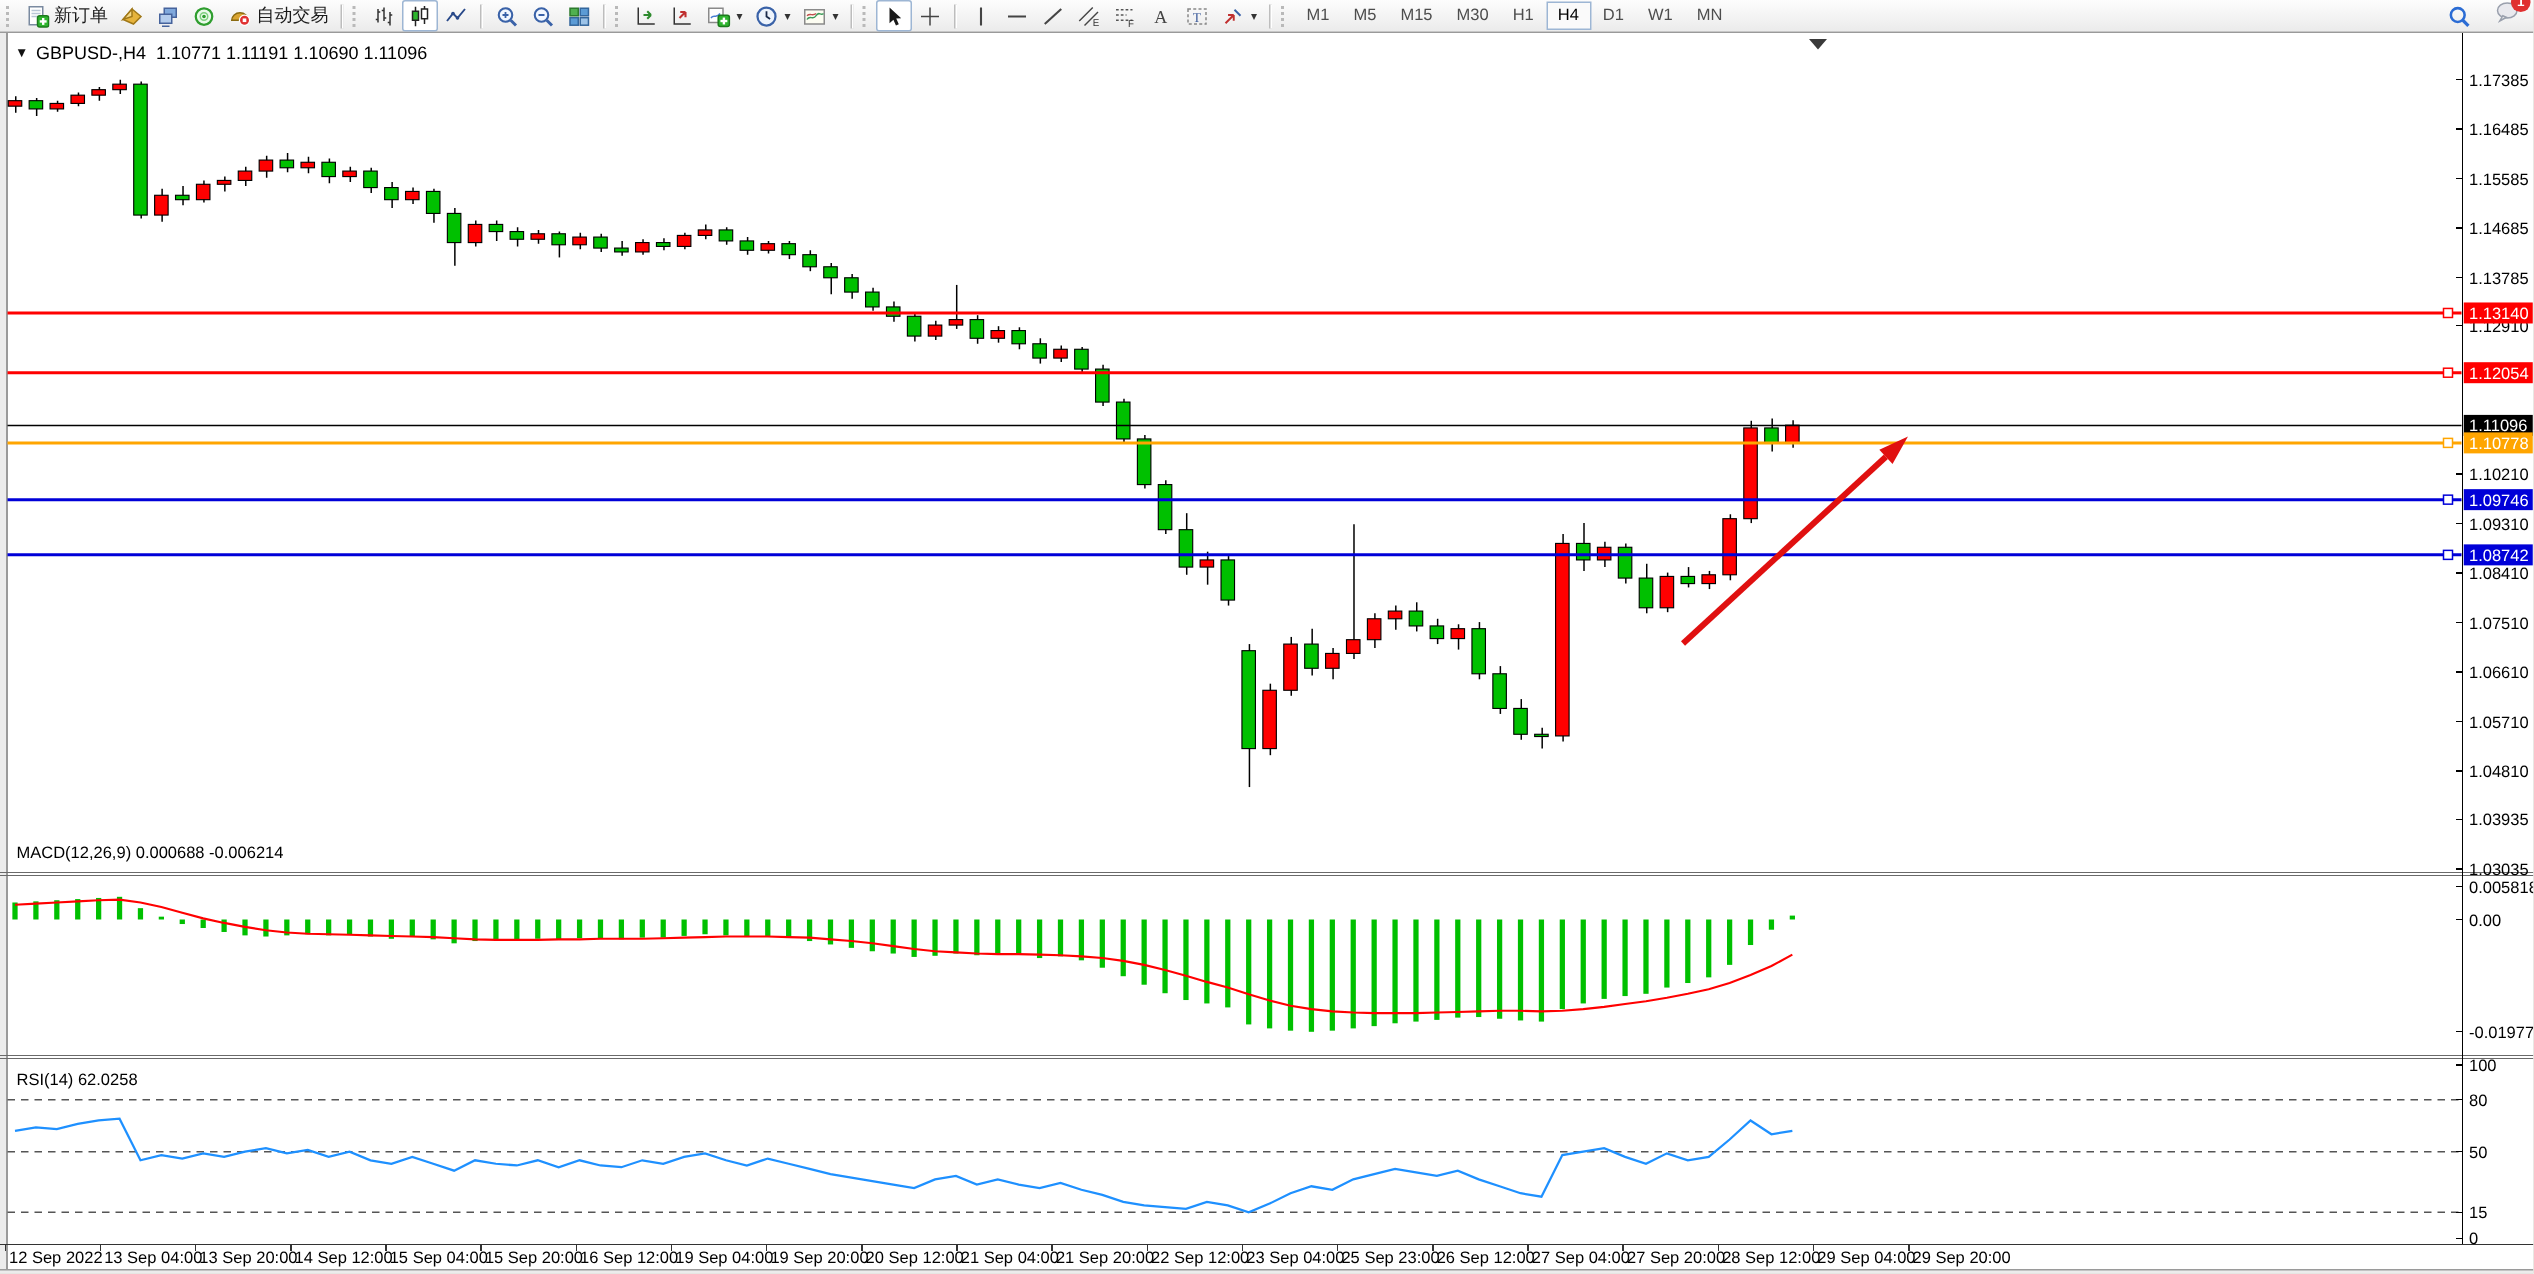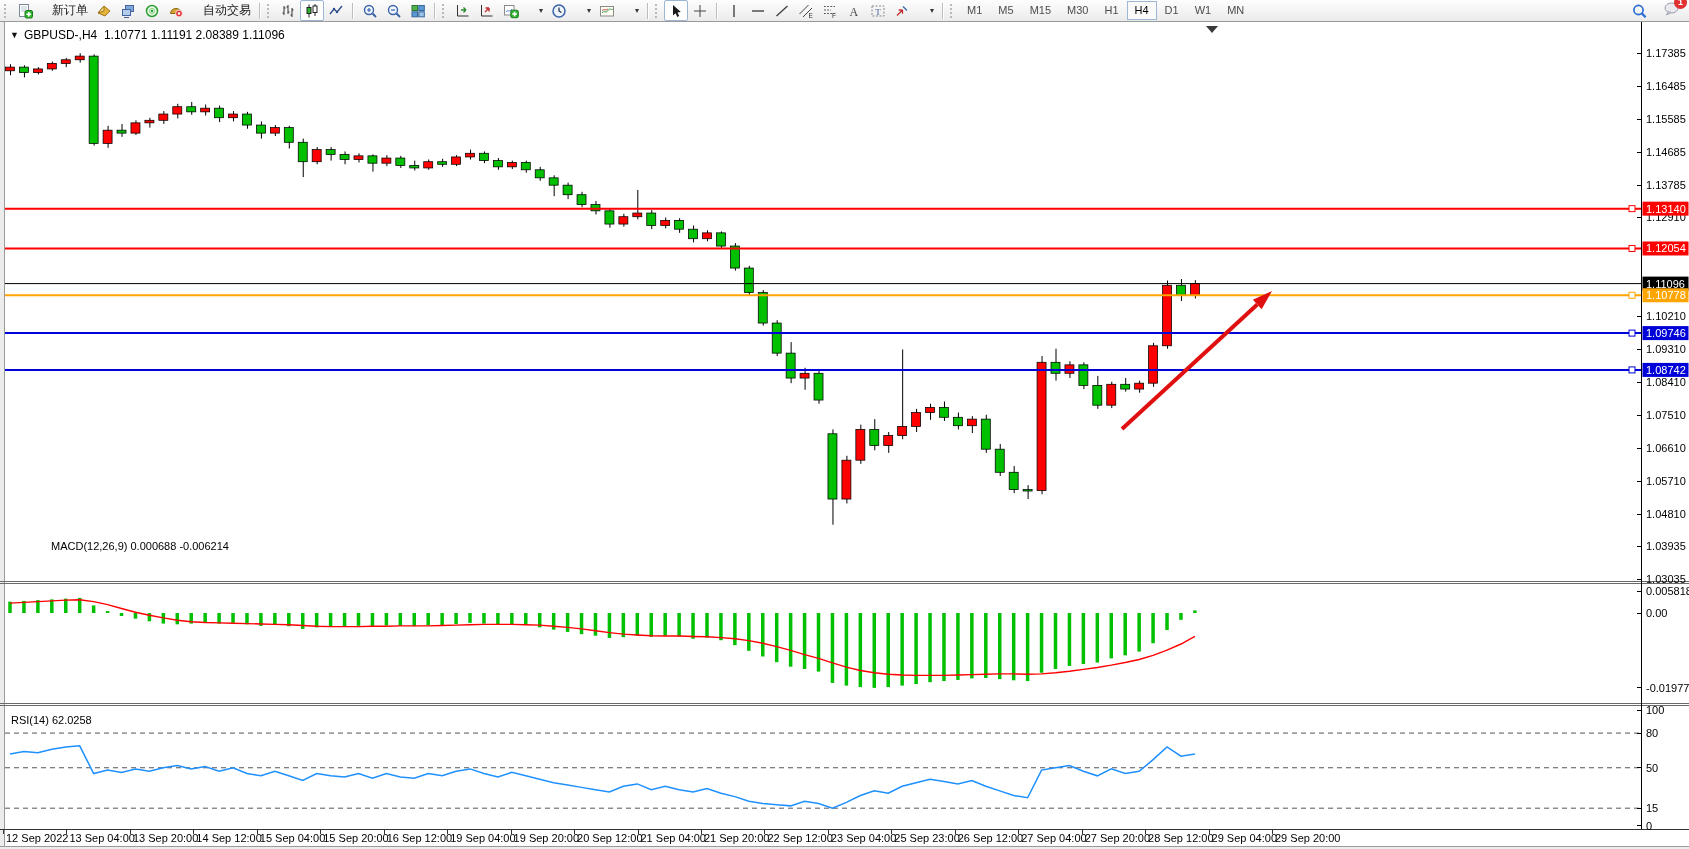--- a/index.html
+++ b/index.html
@@ -3,21 +3,21 @@
 <meta charset="utf-8">
 <style>
   html,body{margin:0;padding:0;background:#d4d0c8;}
   .app{width:1689px;height:849px;position:relative;background:#fff;overflow:hidden;
        font-family:"Liberation Sans",sans-serif;}
   
   .tb{height:21px;display:flex;align-items:center;background:linear-gradient(#fdfdfd,#ebebeb);
       border-bottom:1px solid #9a9a9a;position:relative;padding-left:2px;}
   .grip{width:3px;height:14px;border-left:2px dotted #b9b9b9;margin:0 4px 0 2px;}
   .sep{width:1px;height:16px;background:#bdbdbd;border-right:1px solid #fff;margin:0 4px;}
-  .tbtn{display:inline-flex;align-items:center;gap:19px;padding:1px 3px;border:1px solid transparent;
+  .tbtn{display:inline-flex;align-items:center;gap:3px;padding:1px 3px;border:1px solid transparent;
         border-radius:2px;font-size:12px;color:#1a1a1a;height:17px;}
   .tbtn.pressed{background:#fff;border:1px solid #9db6d4;}
   .caret{font-size:8px;color:#333;margin-left:1px;}
   .icon16{width:16px;height:16px;display:inline-block;}
   .tf{font-size:11px;color:#4d4d4d;padding:2px 7px;border:1px solid transparent;height:13px;line-height:13px;}
   .tf.active{background:#fafafa;border:1px solid #9db6d4;color:#000;}
   .tb-right{position:absolute;right:10px;top:0;height:21px;display:flex;align-items:center;gap:16px;}
   .badge{position:absolute;top:-5px;right:-8px;width:13px;height:13px;border-radius:50%;
          background:#e03030;color:#fff;font-size:9px;font-weight:bold;text-align:center;line-height:13px;}
   
@@ -317,23 +317,23 @@
             </svg>
         </span>
         <span class="badge">1</span>
       </span>
     </span>
   </div>
 
   <div class="chart-area">
     <div class="chart-title">
       <span class="tri">▼</span>
-      <span>GBPUSD-,H4  1.10771 1.11191 2.08389 1.11096</span>
+      <span>GBPUSD-,H4  1.10771 1.11191 1.10690 1.11096</span>
     </div>
-    <div class="pane-label" style="top:518px;margin-left:40px;">MACD(12,26,9) 0.000688 -0.006214</div>
+    <div class="pane-label" style="top:541px;">MACD(12,26,9) 0.000688 -0.006214</div>
     <div class="pane-label" style="top:692px;">RSI(14) 62.0258</div>
     <svg id="cv" width="1689" height="824" style="position:absolute;top:0;left:0;" font-family="Liberation Sans, sans-serif">
         <rect x="0" y="0" width="4" height="824" fill="#ececec"></rect>
         <line x1="4.5" y1="0" x2="4.5" y2="824" stroke="#9a9a9a" shape-rendering="crispEdges"></line>
         <line x1="0" y1="559.5" x2="1689" y2="559.5" stroke="#6a6a6a" shape-rendering="crispEdges"></line>
         <line x1="0" y1="561.5" x2="1689" y2="561.5" stroke="#6a6a6a" shape-rendering="crispEdges"></line>
         <line x1="0" y1="681.5" x2="1689" y2="681.5" stroke="#6a6a6a" shape-rendering="crispEdges"></line>
         <line x1="0" y1="683.5" x2="1689" y2="683.5" stroke="#6a6a6a" shape-rendering="crispEdges"></line>
         <line x1="0" y1="807.5" x2="1689" y2="807.5" stroke="#333" shape-rendering="crispEdges"></line>
         <line x1="1641.5" y1="0" x2="1641.5" y2="807" stroke="#000" shape-rendering="crispEdges"></line>

